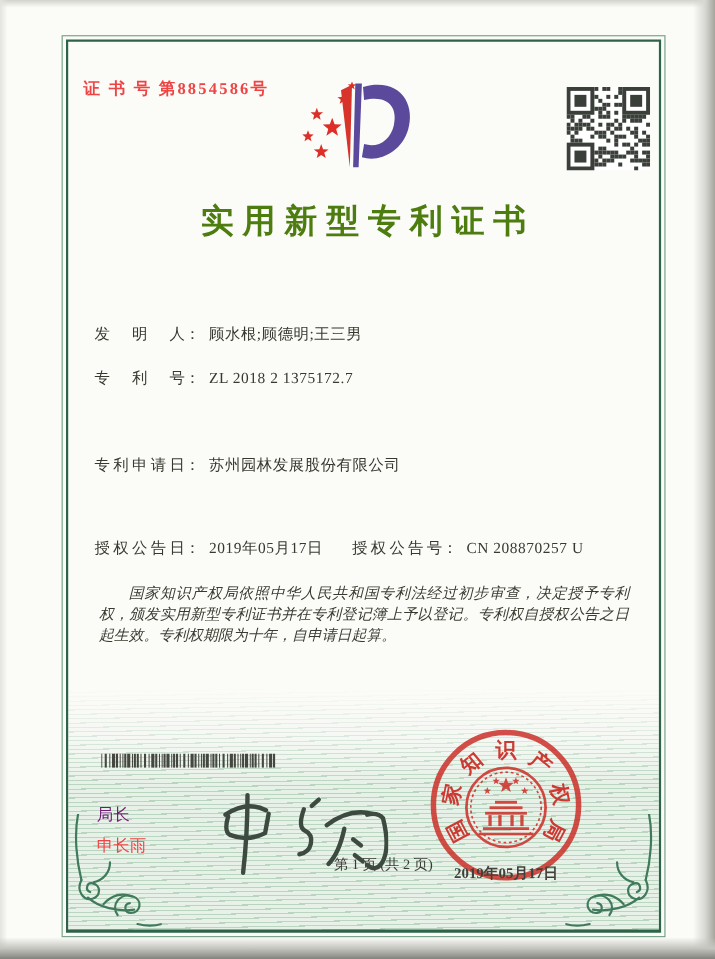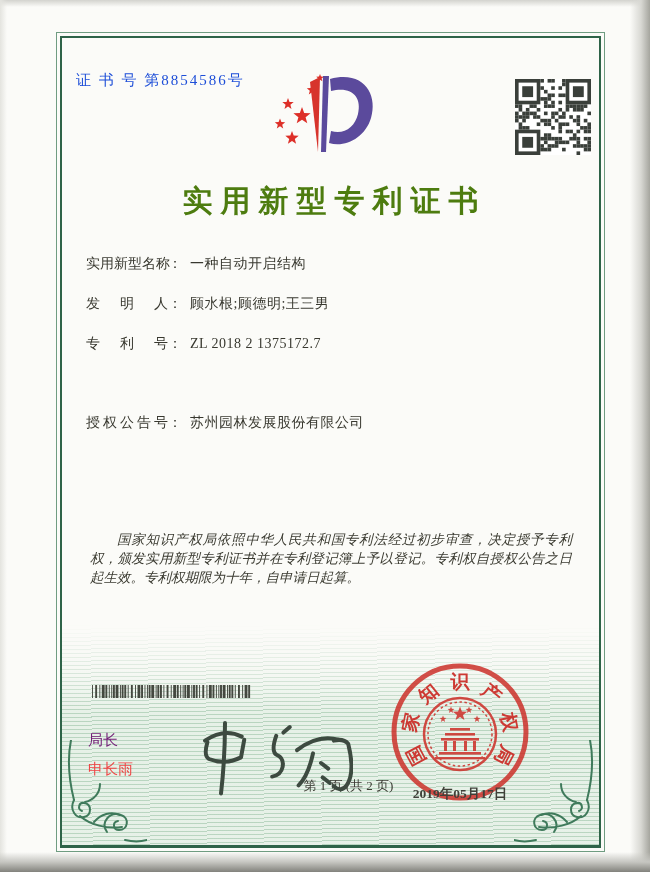--- a/index.html
+++ b/index.html
@@ -20,21 +20,21 @@
 
   
   .guilloche{position:absolute;left:62px;top:625px;width:537px;height:222px;z-index:1;
     background:
       repeating-linear-gradient(179deg, rgba(111,168,128,.38) 0 1px, rgba(255,255,255,0) 1px 4px),
       linear-gradient(180deg, rgba(229,240,230,0) 0, rgba(229,240,230,.95) 90px, #e7f1e8 100%);
     -webkit-mask-image:linear-gradient(180deg,transparent,#000 85px);
     mask-image:linear-gradient(180deg,transparent,#000 85px);}
 
   .abs{position:absolute;z-index:10;}
-  .cert-no{left:76px;top:71px;font-size:15px;letter-spacing:2px;color:#1d4ed8;}
+  .cert-no{left:76px;top:71px;font-size:15px;letter-spacing:2px;color:#ef4444;font-weight:bold;}
   .logo{left:268px;top:68px;}
   .qr{left:515px;top:79px;}
   .title{left:56px;top:181px;width:549px;text-align:center;font-size:30px;font-weight:600;
          letter-spacing:8px;padding-left:8px;box-sizing:border-box;color:#4d7c0f;}
 
   .frow{left:86px;width:500px;font-size:14px;color:#38382f;white-space:nowrap;}
   .flabel{display:inline-block;width:82px;text-align:justify;text-align-last:justify;}
   .fcolon{display:inline-block;margin-right:8px;}
   .fvalue{letter-spacing:.5px;}
   .grant-pair2{position:absolute;left:234px;top:0;white-space:nowrap;}
@@ -220,31 +220,34 @@
         <rect x="54.285714285714285" y="3.619047619047619" width="18.095238095238095" height="18.095238095238095" fill="#ffffff"></rect>
         <rect x="57.904761904761905" y="7.238095238095238" width="10.857142857142858" height="10.857142857142858"></rect>
         <rect x="0" y="50.666666666666664" width="25.333333333333332" height="25.333333333333332"></rect>
         <rect x="3.619047619047619" y="54.285714285714285" width="18.095238095238095" height="18.095238095238095" fill="#ffffff"></rect>
         <rect x="7.238095238095238" y="57.904761904761905" width="10.857142857142858" height="10.857142857142858"></rect>
       </g>
   </svg>
 
   <div class="abs title">实用新型专利证书</div>
 
-  <div class="abs frow" style="top:255px">
-    <span class="flabel">实用新型名称</span><span class="fcolon">：</span><span class="fvalue">一种自动开启结构</span>
-  </div>
   <div class="abs frow" style="top:295px">
     <span class="flabel">发明人</span><span class="fcolon">：</span><span class="fvalue">顾水根;顾德明;王三男</span>
   </div>
   <div class="abs frow" style="top:335px">
     <span class="flabel">专利号</span><span class="fcolon">：</span><span class="fvalue">ZL 2018 2 1375172.7</span>
   </div>
   <div class="abs frow" style="top:414px">
-    <span class="flabel">授权公告号</span><span class="fcolon">：</span><span class="fvalue">苏州园林发展股份有限公司</span>
+    <span class="flabel">专利申请日</span><span class="fcolon">：</span><span class="fvalue">苏州园林发展股份有限公司</span>
+  </div>
+  <div class="abs frow" style="top:490px">
+    <span class="flabel">授权公告日</span><span class="fcolon">：</span><span class="fvalue">2019年05月17日</span>
+    <span class="grant-pair2">
+      <span class="flabel">授权公告号</span><span class="fcolon">：</span><span class="fvalue">CN 208870257 U</span>
+    </span>
   </div>
 
   <div class="abs bodytext">
     <p>国家知识产权局依照中华人民共和国专利法经过初步审查，决定授予专利权，颁发实用新型专利证书并在专利登记簿上予以登记。专利权自授权公告之日起生效。专利权期限为十年，自申请日起算。</p>
   </div>
 
   <svg class="abs barcode" width="160" height="13" viewBox="0 0 160 13">
     <g id="barcode-bars" fill="#44483f">
         <rect x="0.00" y="0" width="0.95" height="13"></rect>
         <rect x="3.20" y="0" width="1.90" height="13"></rect>

